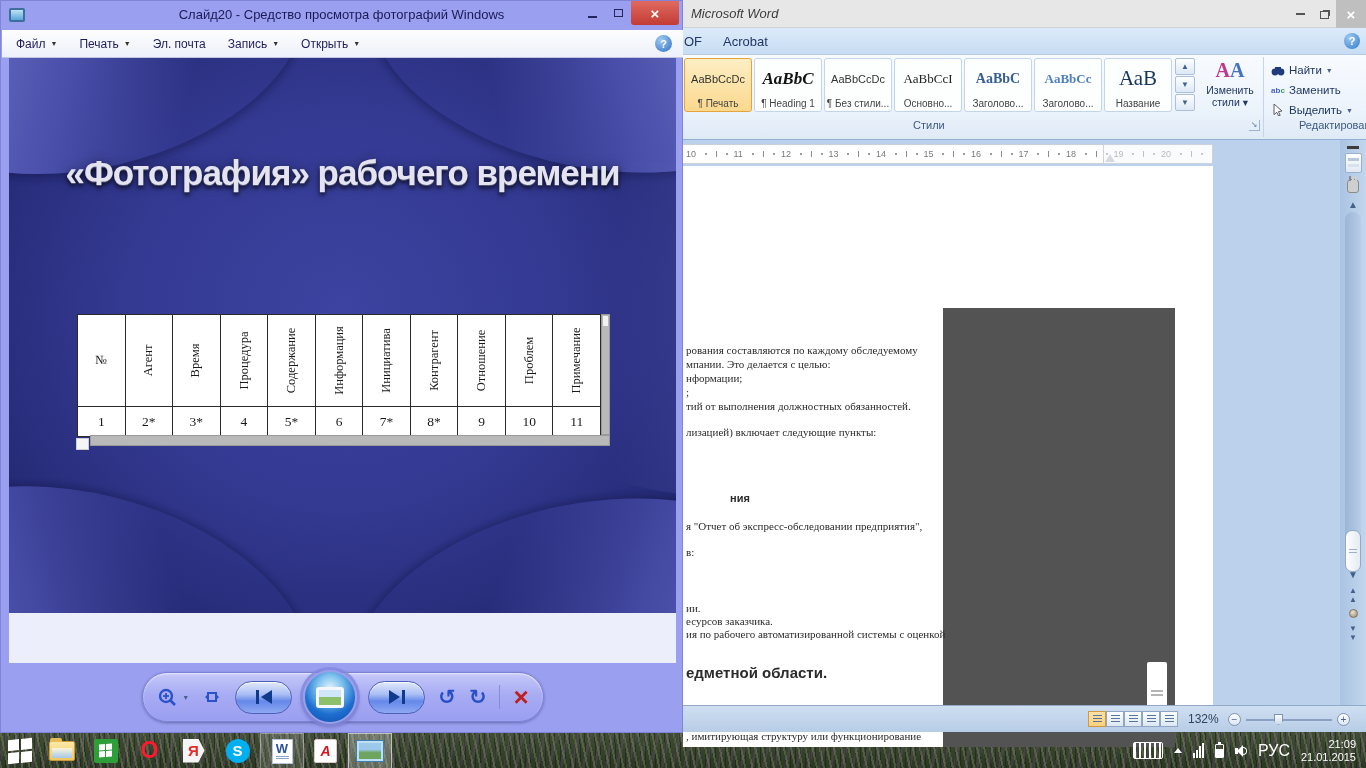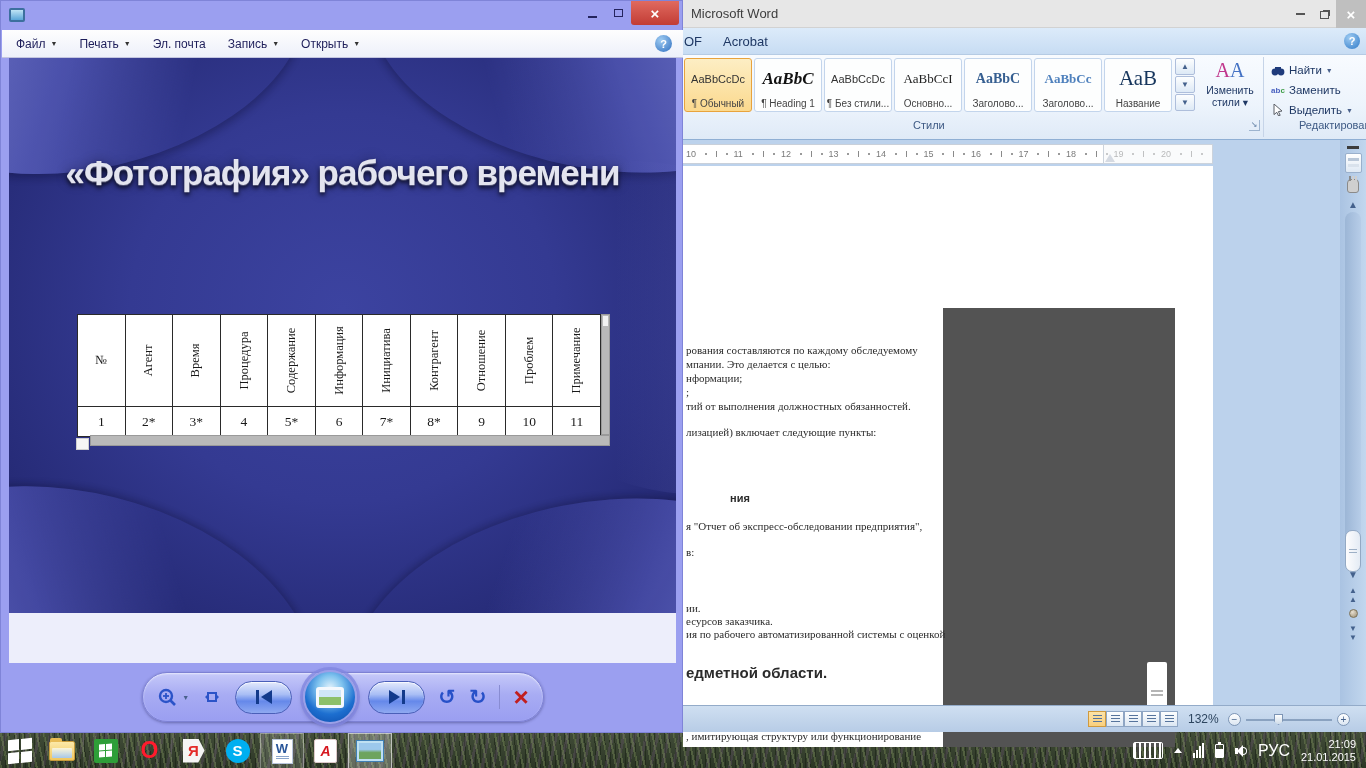--- a/index.html
+++ b/index.html
@@ -11,21 +11,21 @@
     background-image:
       repeating-linear-gradient(78deg, rgba(130,150,95,.38) 0 2px, rgba(40,50,30,0) 2px 7px),
       repeating-linear-gradient(102deg, rgba(110,85,120,.28) 0 3px, rgba(0,0,0,0) 3px 11px),
       repeating-linear-gradient(88deg, rgba(20,28,16,.5) 0 1px, rgba(0,0,0,0) 1px 5px),
       linear-gradient(180deg,#55614a,#2c3625);
   }
 
   
   #word { position:absolute; left:683px; top:0; width:683px; height:732px; background:#bcd2ec; }
   .w-title { position:absolute; left:0; top:0; width:100%; height:28px; background:#e7e7e7; border-bottom:1px solid #d2d2d2; }
-  .w-title-text { position:absolute; left:8px; top:6px; font-size:13px; color:#3d3d3d; }
+  .w-title-text { position:absolute; left:8px; top:6px; font-size:13px; color:#3d3d3d;font-style:italic; }
   .w-caps { position:absolute; right:0; top:0; height:28px; display:flex; align-items:stretch; }
   .w-min,.w-rest { width:24px; display:flex; align-items:center; justify-content:center; color:#444; font-size:13px; }
   .w-min span { width:9px; height:2px; background:#555; display:block; }
   .w-rest span { width:9px; height:8px; border:1px solid #555; display:block; box-shadow:2px -2px 0 -1px #555; margin-top:2px; }
   .w-close { width:30px; background:#bfbfbf; color:#fff; font-size:15px; font-weight:bold; display:flex; align-items:center; justify-content:center; }
   .w-tabs { position:absolute; left:0; top:28px; width:100%; height:27px;
     background:linear-gradient(#dcebfa,#c7dcf3); border-bottom:1px solid #b5cbe4; font-size:13px; color:#1f3864; }
   .w-tab { position:absolute; top:6px; }
   .w-tab.partial { left:1px; }
   .w-tab.acrobat { left:40px; }
@@ -45,21 +45,21 @@
   .chip.c2 .sample { font-family:"Liberation Serif",serif; font-weight:bold; font-style:italic; font-size:17px; color:#111; }
   .chip.c3 .sample { font-size:11px; color:#333; }
   .chip.c4 .sample { font-family:"Liberation Serif",serif; font-size:13px; color:#222; }
   .chip.c5 .sample { font-family:"Liberation Serif",serif; font-weight:bold; font-size:14px; color:#365f91; }
   .chip.c6 .sample { font-family:"Liberation Serif",serif; font-weight:bold; font-size:13px; color:#4f81bd; }
   .chip.c7 .sample { font-family:"Liberation Serif",serif; font-size:21px; color:#17365d; }
   .gal-arrows { position:absolute; left:492px; top:3px; width:20px; display:flex; flex-direction:column; gap:1px; }
   .gal-btn { height:17px; background:linear-gradient(#fdfefe,#dde9f6); border:1px solid #aebedb; border-radius:2px;
     font-size:8px; color:#44618c; display:flex; align-items:center; justify-content:center; }
   .chg-styles { position:absolute; left:516px; top:4px; width:62px; height:64px; text-align:center; }
-  .chg-aa { font-size:20px; font-weight:normal; line-height:22px; }
+  .chg-aa { font-size:20px; font-weight:bold; line-height:22px; }
   .chg-aa .a1 { color:#c0368c; font-family:"Liberation Serif",serif; }
   .chg-aa .a2 { color:#4472c4; font-family:"Liberation Serif",serif; }
   .chg-label { font-size:10.5px; color:#1f3864; line-height:12px; margin-top:3px; }
   .grp-sep { position:absolute; left:580px; top:2px; width:1px; height:80px; background:#c6d4e8; }
   .editing { position:absolute; left:588px; top:5px; width:92px; }
   .ed-row { display:flex; align-items:center; gap:4px; height:20px; font-size:11.5px; color:#1f3864; white-space:nowrap; }
   .ed-ico { width:14px; display:flex; justify-content:center; }
   .arr { font-size:7px; color:#4a618c; }
   .grp-labels { position:absolute; left:0; top:64px; width:100%; height:18px; font-size:11px; color:#3e5a84; }
   .grp-styles-label { position:absolute; left:230px; }
@@ -258,21 +258,21 @@
   <div class="w-tabs">
     <span class="w-tab partial">OF</span>
     <span class="w-tab acrobat">Acrobat</span>
     <div class="w-help">?</div>
   </div>
   <div class="w-ribbon">
     <div class="chips">
 
     <div class="chip c1 sel">
         <span class="sample">AaBbCcDc</span>
-        <span class="clabel">¶ Обычный</span>
+        <span class="clabel">¶ Печать</span>
       </div>
         <div class="chip c2">
         <span class="sample">AaBbC</span>
         <span class="clabel">¶ Heading 1</span>
       </div>
         <div class="chip c3">
         <span class="sample">AaBbCcDc</span>
         <span class="clabel">¶ Без стили...</span>
       </div>
         <div class="chip c4">
@@ -486,20 +486,21 @@
       <div class="ztrack"></div>
       <div class="zthumb"></div>
       <div class="zplus">+</div>
     </div>
   </div>
 </div>
 
 <div id="pv">
   <div class="pv-title">
     <div class="pv-appicon"></div>
+    <div class="pv-title-text">Слайд20 - Средство просмотра фотографий Windows</div>
     <div class="pv-caps">
       <div class="pv-min">
           <span></span>
         </div>
       <div class="pv-max">
           <span></span>
         </div>
       <div class="pv-close">×</div>
     </div>
   </div>

